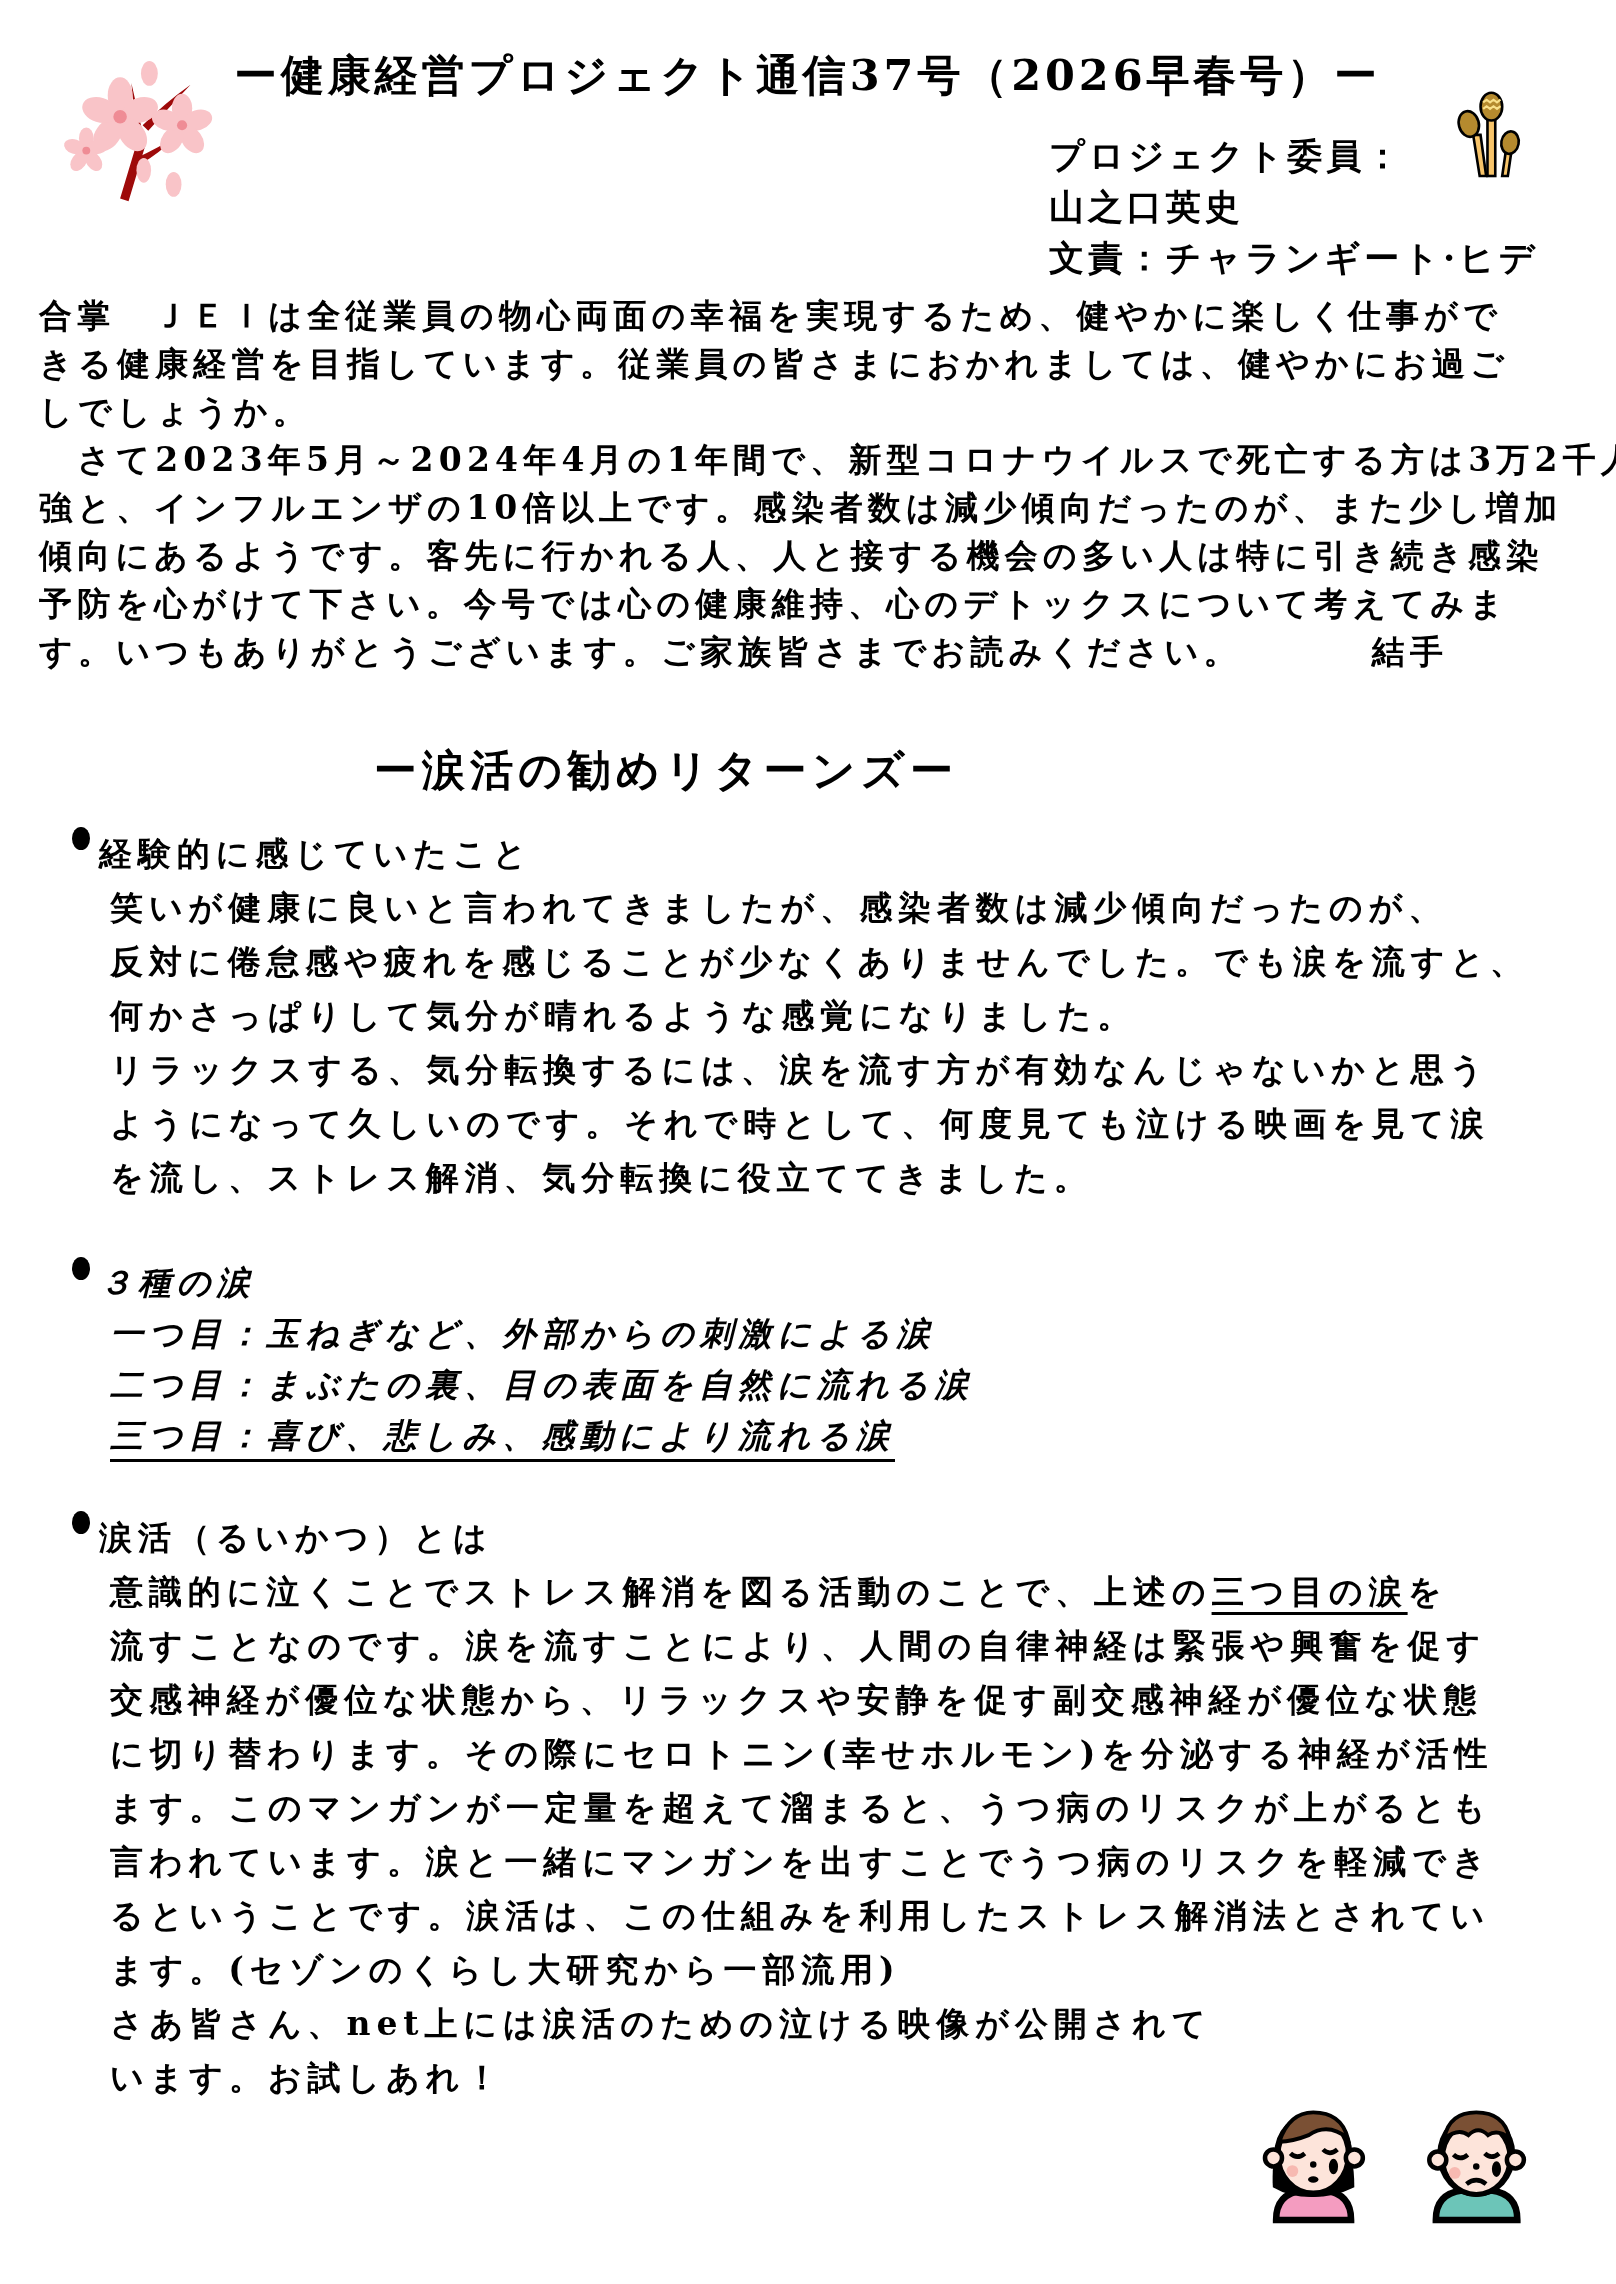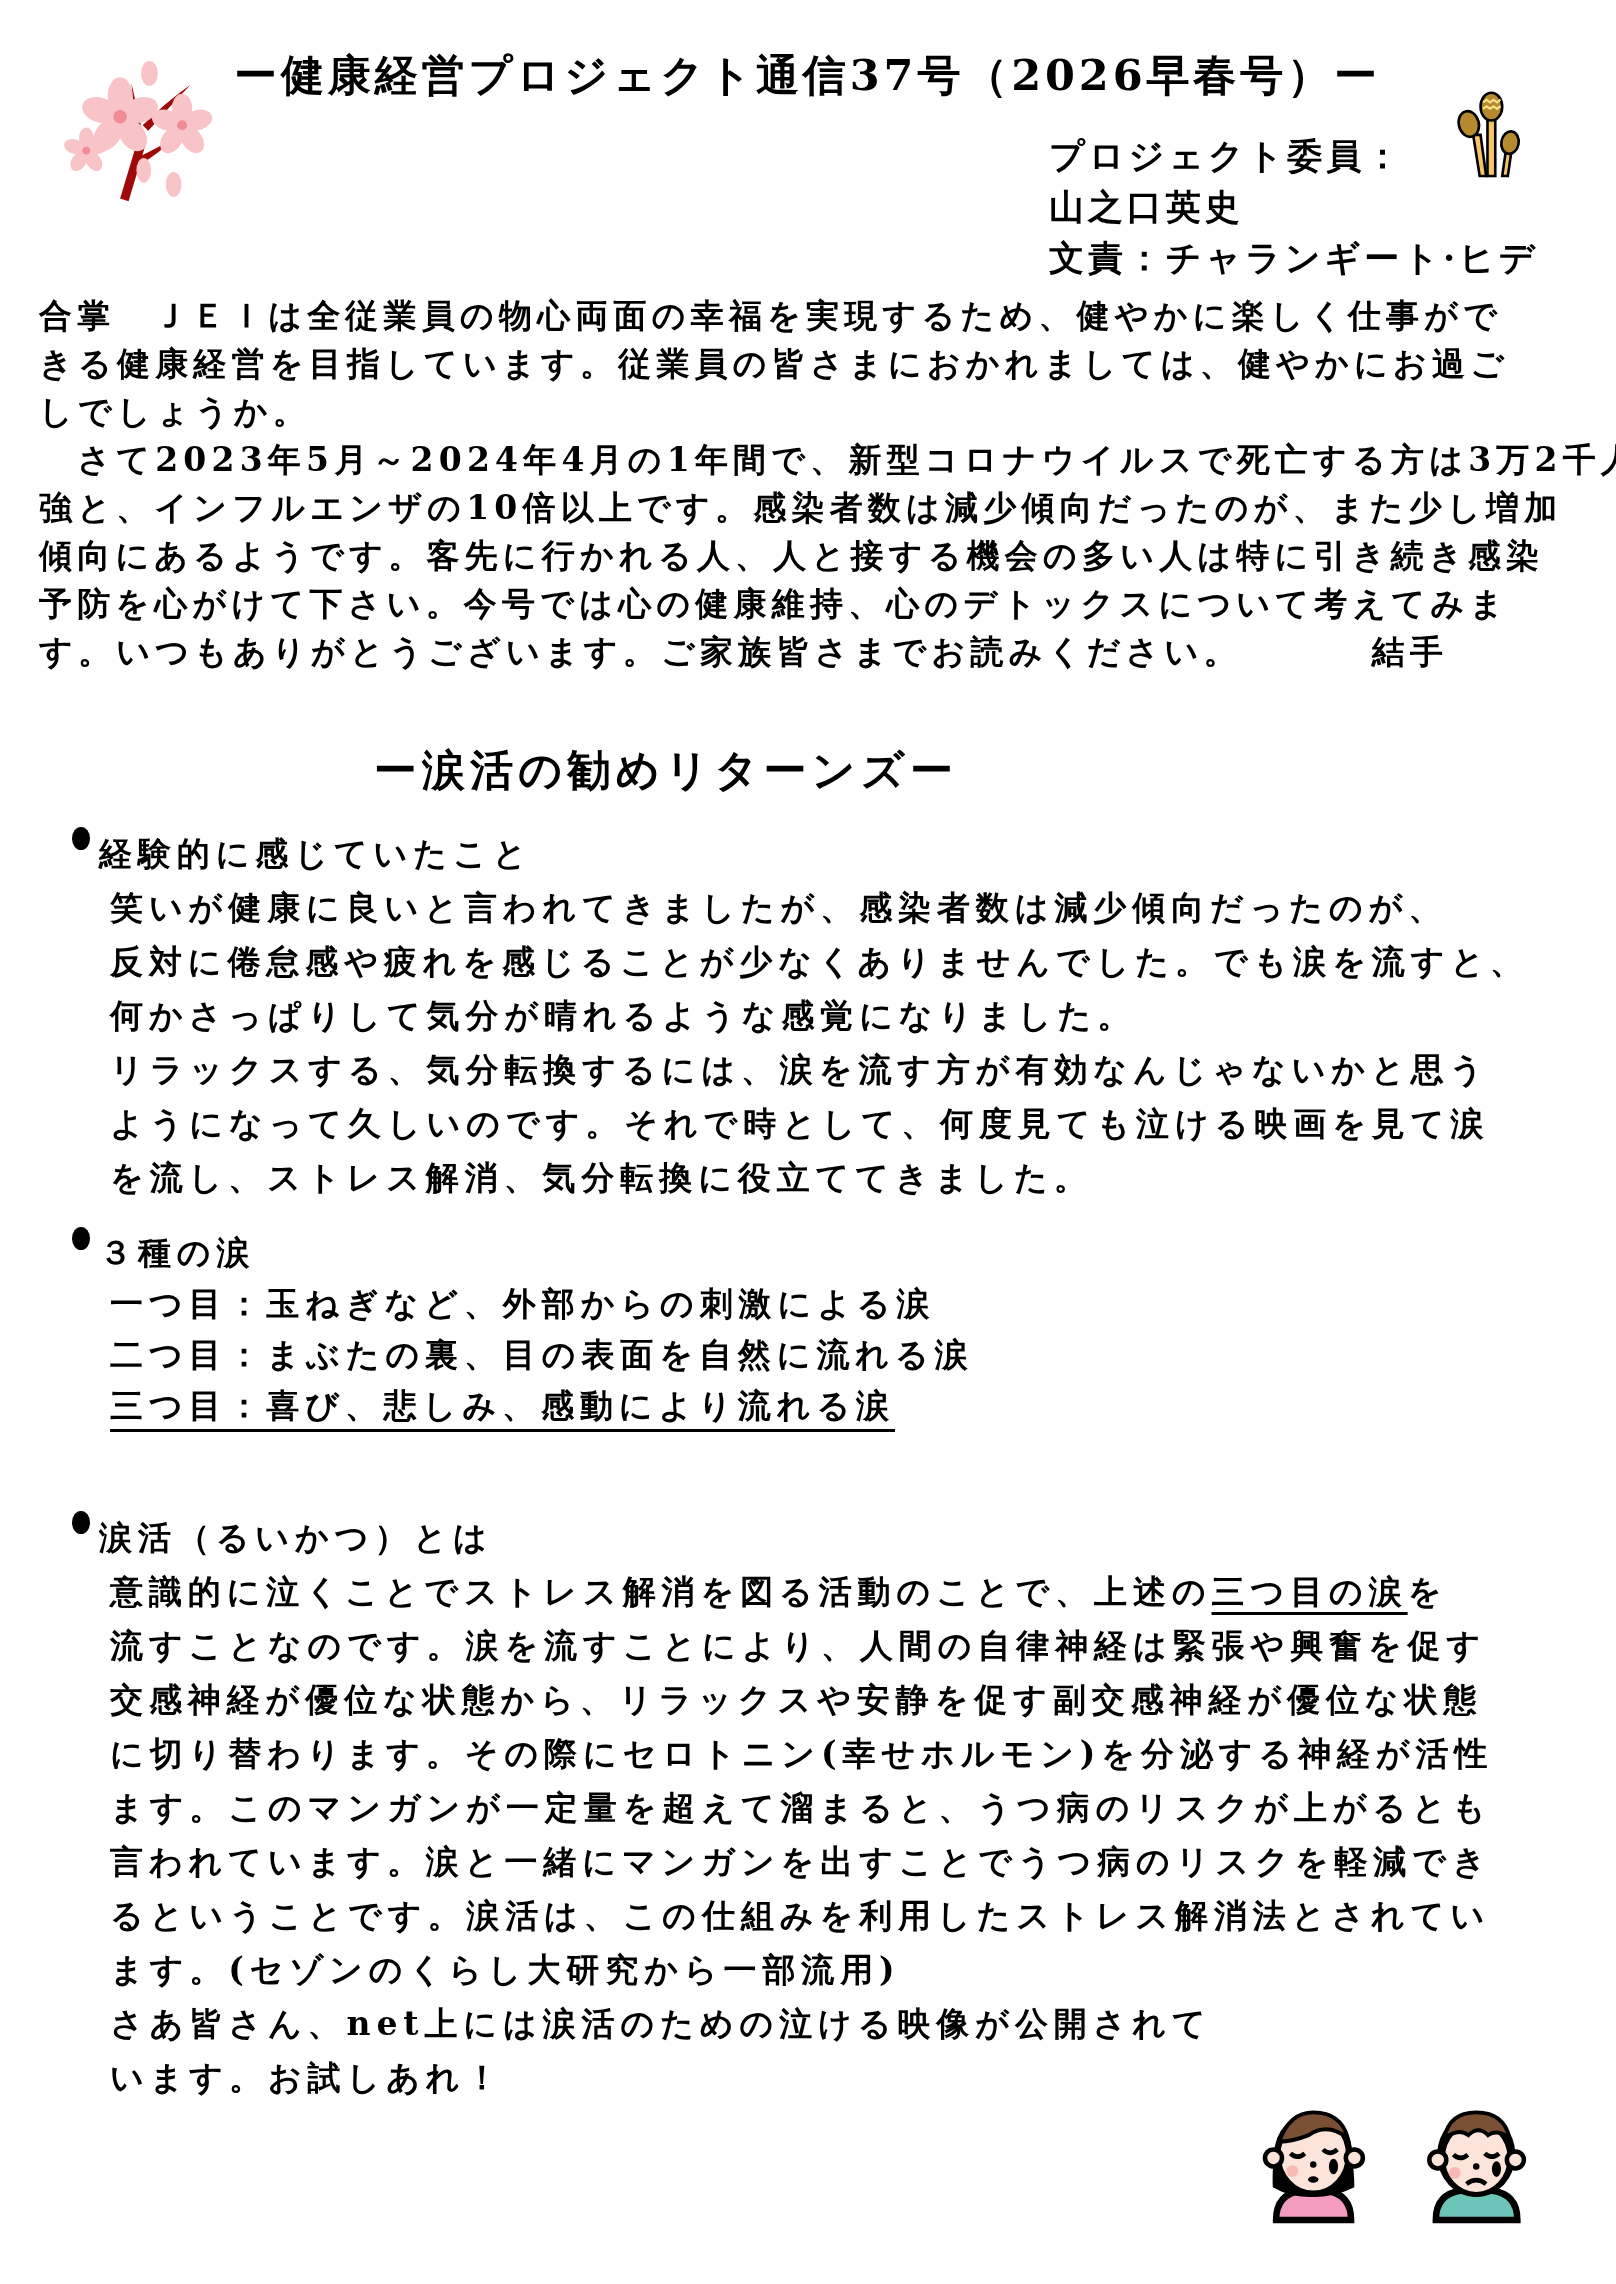--- a/index.html
+++ b/index.html
@@ -118,21 +118,21 @@
   <div class="indent">
     <span class="line">笑いが健康に良いと言われてきましたが、感染者数は減少傾向だったのが、</span>
     <span class="line">反対に倦怠感や疲れを感じることが少なくありませんでした。でも涙を流すと、</span>
     <span class="line">何かさっぱりして気分が晴れるような感覚になりました。</span>
     <span class="line">リラックスする、気分転換するには、涙を流す方が有効なんじゃないかと思う</span>
     <span class="line">ようになって久しいのです。それで時として、何度見ても泣ける映画を見て涙</span>
     <span class="line">を流し、ストレス解消、気分転換に役立ててきました。</span>
   </div>
 </div>
 
-<div class="abs block" style="top:1227px;line-height:51px;">
+<div class="abs block" style="top:1257px;line-height:51px;font-style:italic;">
   <div class="bullet-head">
     <span class="bullet-dot"></span>
     <span>３種の涙</span>
   </div>
   <div class="indent">
     <span class="line">一つ目：玉ねぎなど、外部からの刺激による涙</span>
     <span class="line">二つ目：まぶたの裏、目の表面を自然に流れる涙</span>
     <span class="line"><span class="ul-thick" style="display:inline-block;line-height:46px;">三つ目：喜び、悲しみ、感動により流れる涙</span></span>
   </div>
 </div>

